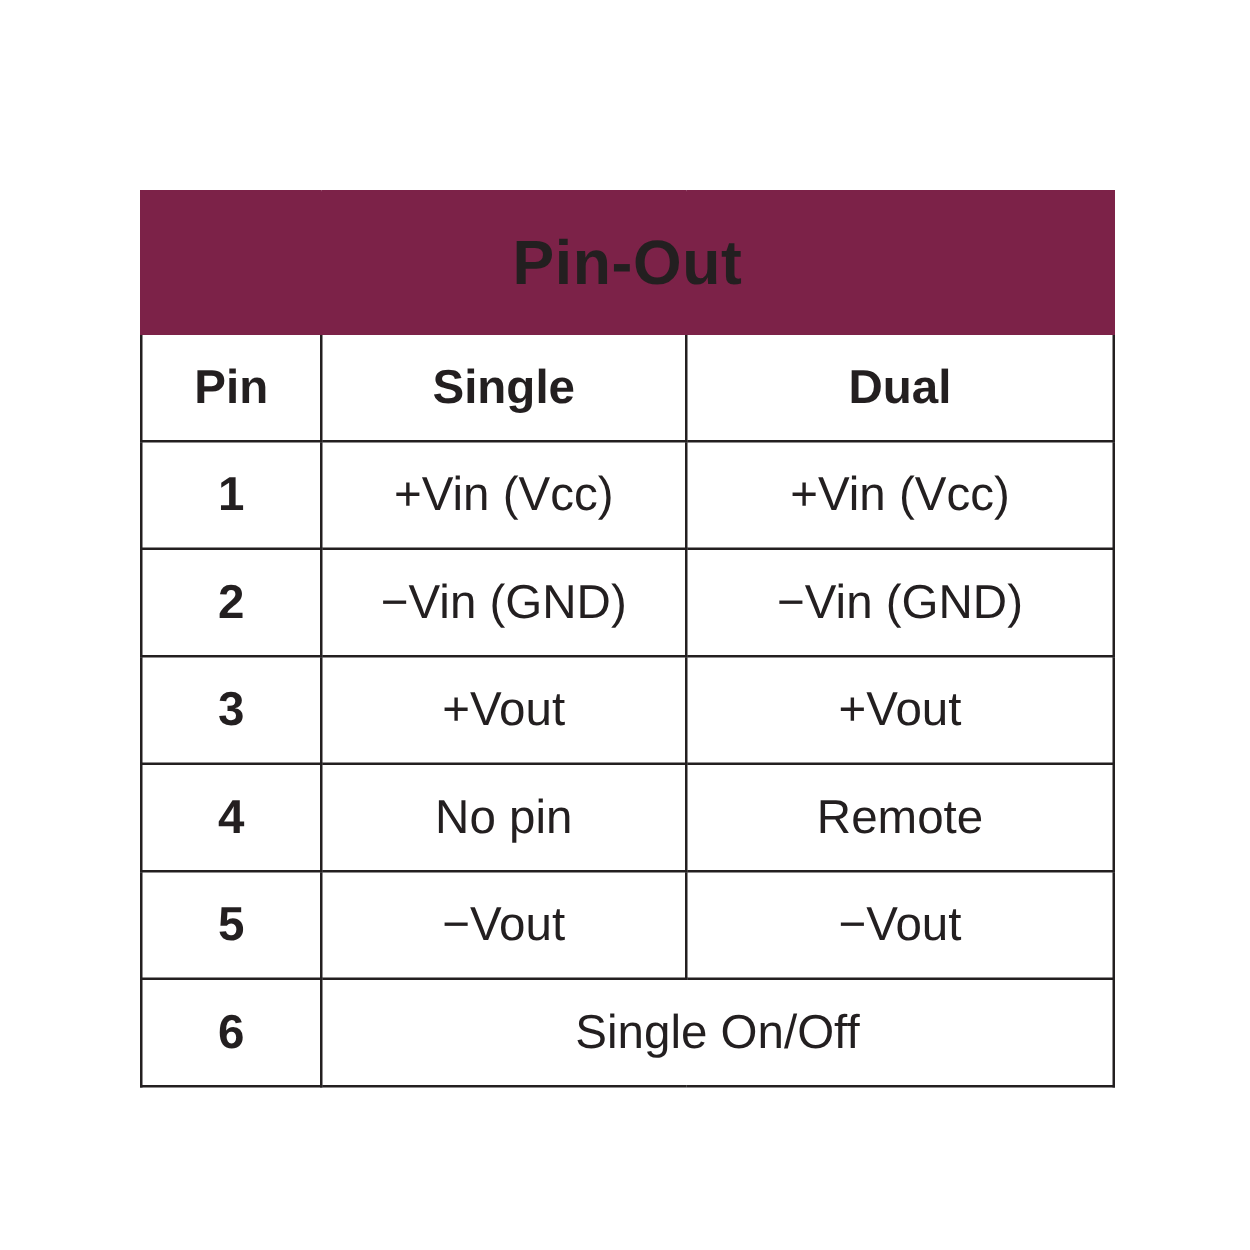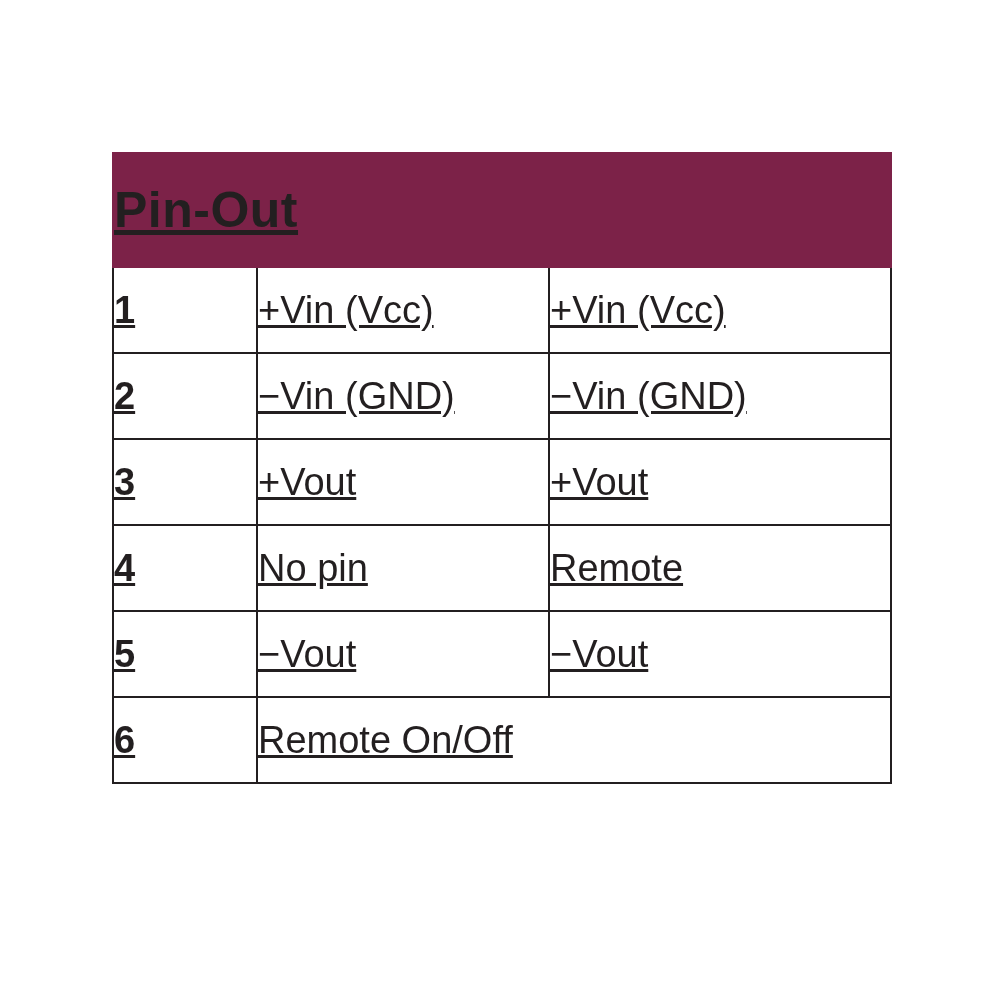--- a/index.html
+++ b/index.html
@@ -29,23 +29,23 @@
   table.pinout {
     border-collapse: collapse;
     table-layout: fixed;
     width: 778px;
     background: #ffffff;
   }
 
   table.pinout td, table.pinout th {
     border: 2px solid #231f20;
     padding: 0;
+    text-align: center;
     vertical-align: middle;
     color: #231f20;
-    text-decoration: underline;
   }
 
   
   .title-cell {
     background: #7c2248;
     border: 2px solid #7c2248 !important;
     color: #ffffff;
     height: 112px;
     font-size: 50px;
     font-weight: bold;
@@ -88,20 +88,25 @@
       <colgroup>
         <col class="col-pin">
         <col class="col-single">
         <col class="col-dual">
       </colgroup>
       <tbody>
         <tr>
           <td class="title-cell" colspan="3">Pin-Out</td>
         </tr>
 
+        <tr>
+          <td class="col-head">Pin</td>
+          <td class="col-head">Single</td>
+          <td class="col-head">Dual</td>
+        </tr>
 
         <tr class="data-row">
           <td class="pin-col">1</td>
           <td>+Vin (Vcc)</td>
           <td>+Vin (Vcc)</td>
         </tr>
 
         <tr class="data-row">
           <td class="pin-col">2</td>
           <td>−Vin (GND)</td>
@@ -121,19 +126,19 @@
         </tr>
 
         <tr class="data-row">
           <td class="pin-col">5</td>
           <td>−Vout</td>
           <td>−Vout</td>
         </tr>
 
         <tr class="data-row">
           <td class="pin-col">6</td>
-          <td class="span-cell" colspan="2">Remote On/Off</td>
+          <td class="span-cell" colspan="2">Single On/Off</td>
         </tr>
       </tbody>
     </table>
   </div>
 
 </div>
 
 </body></html>

